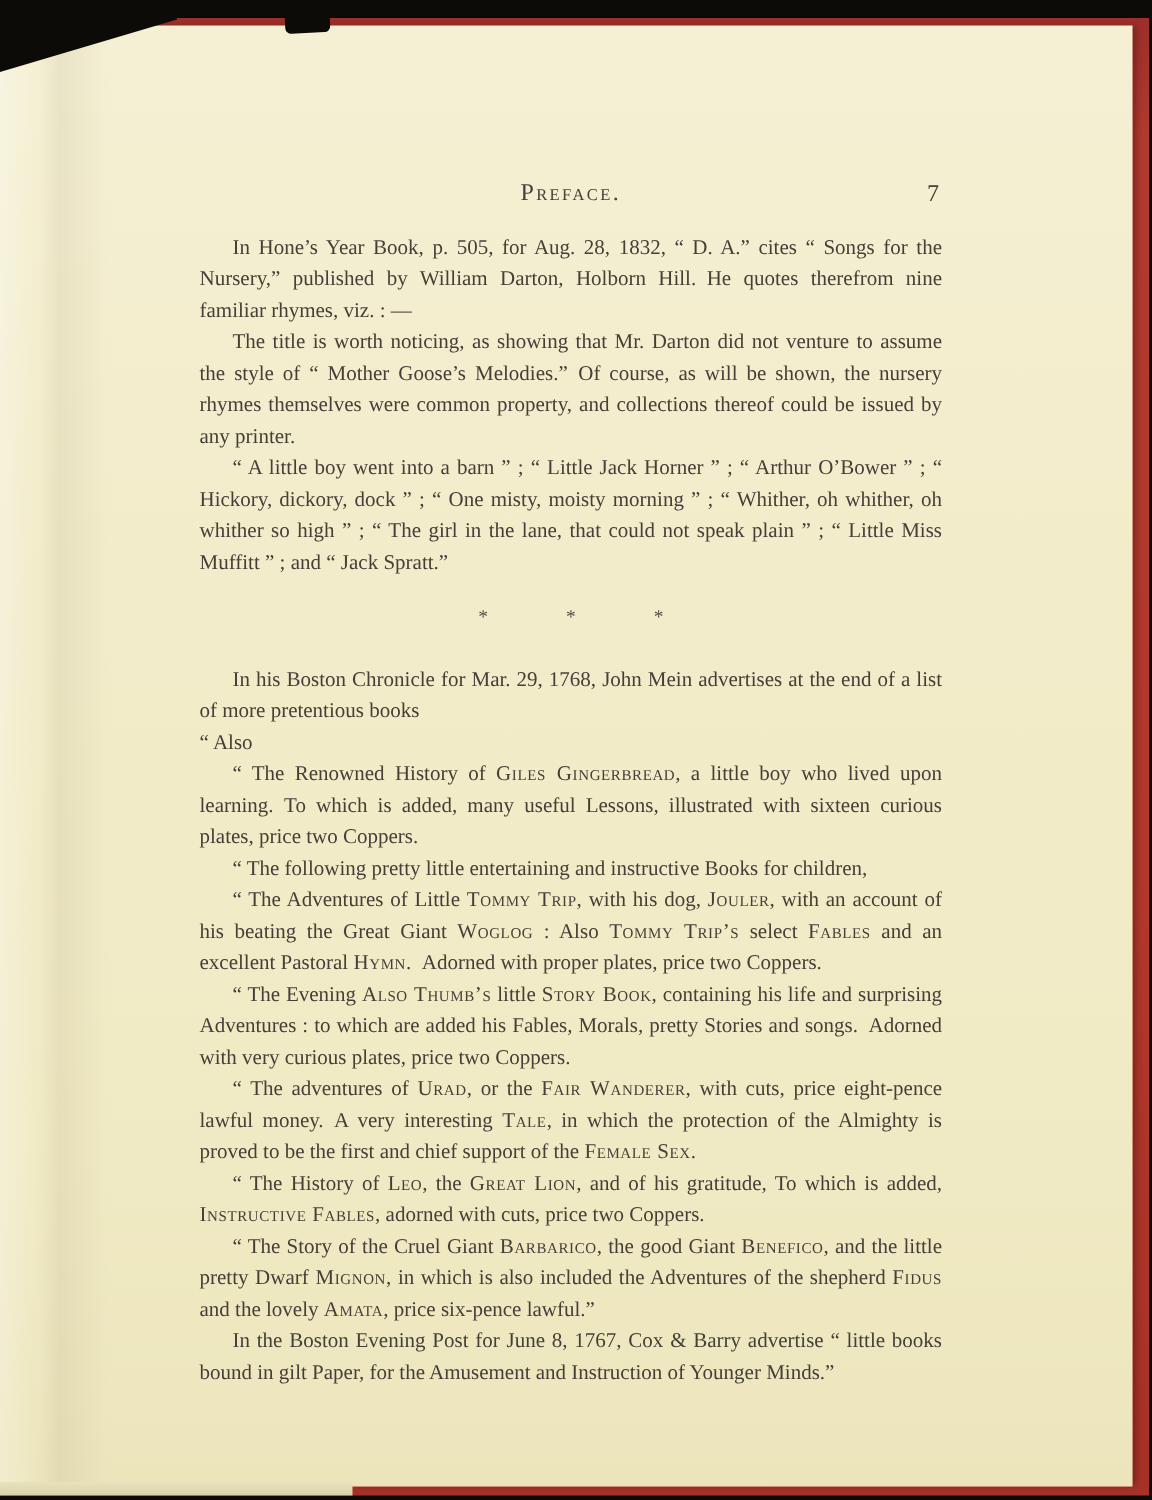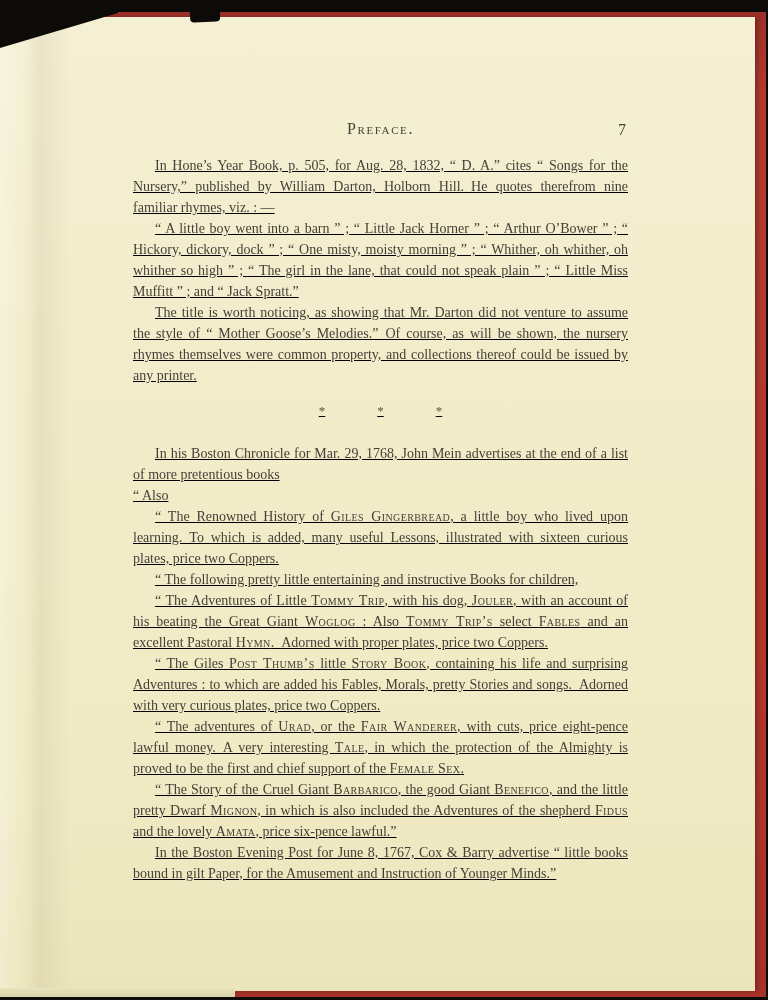--- a/index.html
+++ b/index.html
@@ -18,21 +18,20 @@
   }
 
   
   .page {
     position: absolute; top: 17px; left: 0; right: 13px; bottom: 9px;
     background:
       linear-gradient(90deg, rgba(255,255,255,0.28) 0px, rgba(255,255,255,0) 26px,
                       rgba(86,70,40,0.07) 40px, rgba(86,70,40,0) 72px),
       linear-gradient(180deg, #f5f0d4 0%, #f2ecca 38%, #f0eac4 78%, #ece5bc 100%);
     box-shadow: 3px 0 5px -1px rgba(70,25,18,0.55);
-    text-decoration: underline;
   }
 
   
   .page-edge {
     position: absolute; left: 0; bottom: 3px; width: 235px; height: 9px;
     background: linear-gradient(180deg, #e9e3bd, #d9d2a9);
   }
 
   
   .corner-shadow {
@@ -89,30 +88,31 @@
 
 <div class="stage">
   <div class="cover"></div>
   <div class="page">
     <div class="page-header">
       <div class="page-title">Preface.</div>
       <div class="page-number">7</div>
     </div>
     <div class="text-block">
         <p class="para indent"><span>In Hone’s Year Book, p. 505, for Aug. 28, 1832, “ D. A.” cites “ Songs for the Nursery,” published by William Darton, Holborn Hill. He quotes therefrom nine familiar rhymes, viz. : —</span></p>
+        <p class="para indent"><span>The title is worth noticing, as showing that Mr. Darton did not venture to assume the style of “ Mother Goose’s Melodies.” Of course, as will be shown, the nursery rhymes themselves were common property, and collections thereof could be issued by any printer.</span></p>
         <p class="para indent"><span>“ A little boy went into a barn ” ; “ Little Jack Horner ” ; “ Arthur O’Bower ” ; “ Hickory, dickory, dock ” ; “ One misty, moisty morning ” ; “ Whither, oh whither, oh whither so high ” ; “ The girl in the lane, that could not speak plain ” ; “ Little Miss Muffitt ” ; and “ Jack Spratt.”</span></p>
-        <p class="para indent"><span>The title is worth noticing, as showing that Mr. Darton did not venture to assume the style of “ Mother Goose’s Melodies.” Of course, as will be shown, the nursery rhymes themselves were common property, and collections thereof could be issued by any printer.</span></p>
         <p class="para asterisks"><span>*</span><span>*</span><span>*</span></p>
         <p class="para indent"><span>In his Boston Chronicle for Mar. 29, 1768, John Mein advertises at the end of a list of more pretentious books</span></p>
         <p class="para center"><span>“ Also</span></p>
         <p class="para indent"><span>“ The Renowned History of </span><span class="sc">Giles Gingerbread</span><span>, a little boy who lived upon learning. To which is added, many useful Lessons, illustrated with sixteen curious plates, price two Coppers.</span></p>
         <p class="para indent"><span>“ The following pretty little entertaining and instructive Books for children,</span></p>
         <p class="para indent"><span>“ The Adventures of Little </span><span class="sc">Tommy Trip</span><span>, with his dog, </span><span class="sc">Jouler</span><span>, with an account of his beating the Great Giant </span><span class="sc">Woglog</span><span> :  Also </span><span class="sc">Tommy Trip’s</span><span> select </span><span class="sc">Fables</span><span> and an excellent Pastoral </span><span class="sc">Hymn</span><span>. Adorned with proper plates, price two Coppers.</span></p>
-        <p class="para indent"><span>“ The Giles </span><span class="sc">Post Thumb’s</span><span> little </span><span class="sc">Story Book</span><span>, containing his life and surprising Adventures : to which are added his Fables, Morals, pretty Stories and songs. Adorned with very curious plates, price two Coppers.</span></p>
+        <p class="para indent"><span>“ The Evening </span><span class="sc">Also Thumb’s</span><span> little </span><span class="sc">Story Book</span><span>, containing his life and surprising Adventures : to which are added his Fables, Morals, pretty Stories and songs. Adorned with very curious plates, price two Coppers.</span></p>
         <p class="para indent"><span>“ The adventures of </span><span class="sc">Urad</span><span>, or the </span><span class="sc">Fair Wanderer</span><span>, with cuts, price eight-pence lawful money. A very interesting </span><span class="sc">Tale</span><span>, in which the protection of the Almighty is proved to be the first and chief support of the </span><span class="sc">Female Sex</span><span>.</span></p>
+        <p class="para indent"><span>“ The History of </span><span class="sc">Leo</span><span>, the </span><span class="sc">Great Lion</span><span>, and of his gratitude, To which is added, </span><span class="sc">Instructive Fables</span><span>, adorned with cuts, price two Coppers.</span></p>
         <p class="para indent"><span>“ The Story of the Cruel Giant </span><span class="sc">Barbarico</span><span>, the good Giant </span><span class="sc">Benefico</span><span>, and the little pretty Dwarf </span><span class="sc">Mignon</span><span>, in which is also included the Adventures of the shepherd </span><span class="sc">Fidus</span><span> and the lovely </span><span class="sc">Amata</span><span>, price six-pence lawful.”</span></p>
         <p class="para indent"><span>In the Boston Evening Post for June 8, 1767, Cox &amp; Barry advertise “ little books bound in gilt Paper, for the Amusement and Instruction of Younger Minds.”</span></p>
       </div>
   </div>
   <div class="page-edge"></div>
   <div class="corner-shadow"></div>
   <div class="binding-notch"></div>
 </div>
 
 </body></html>

